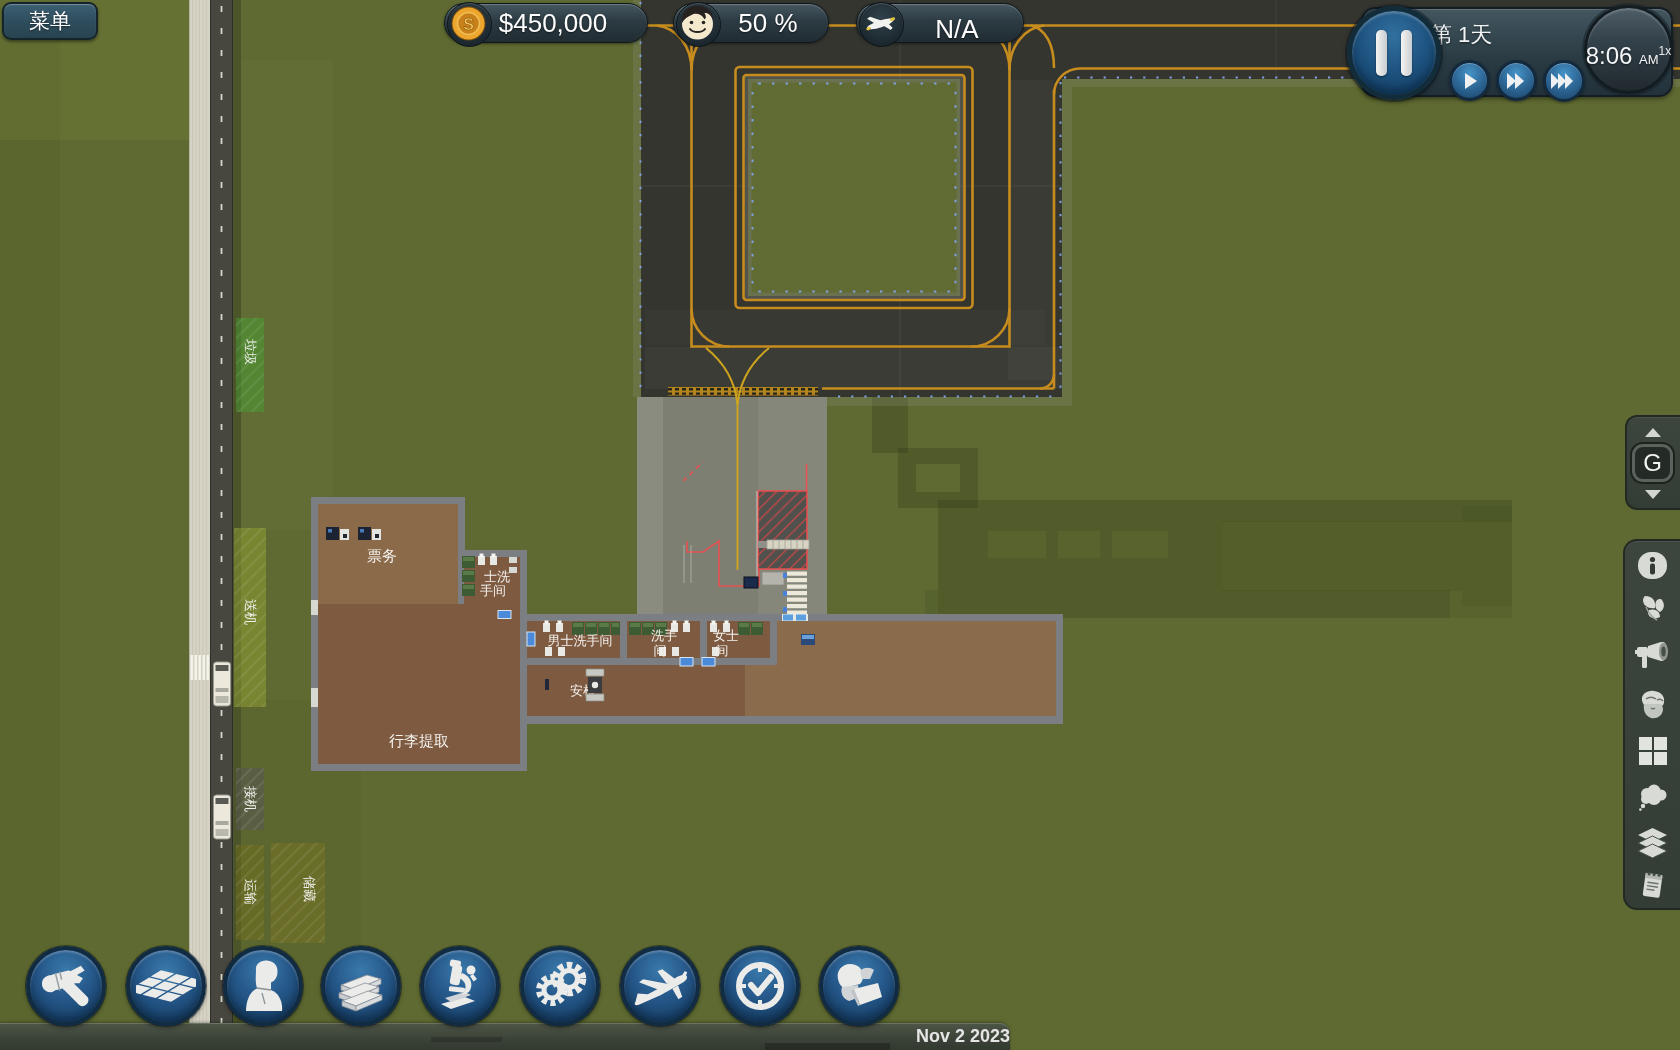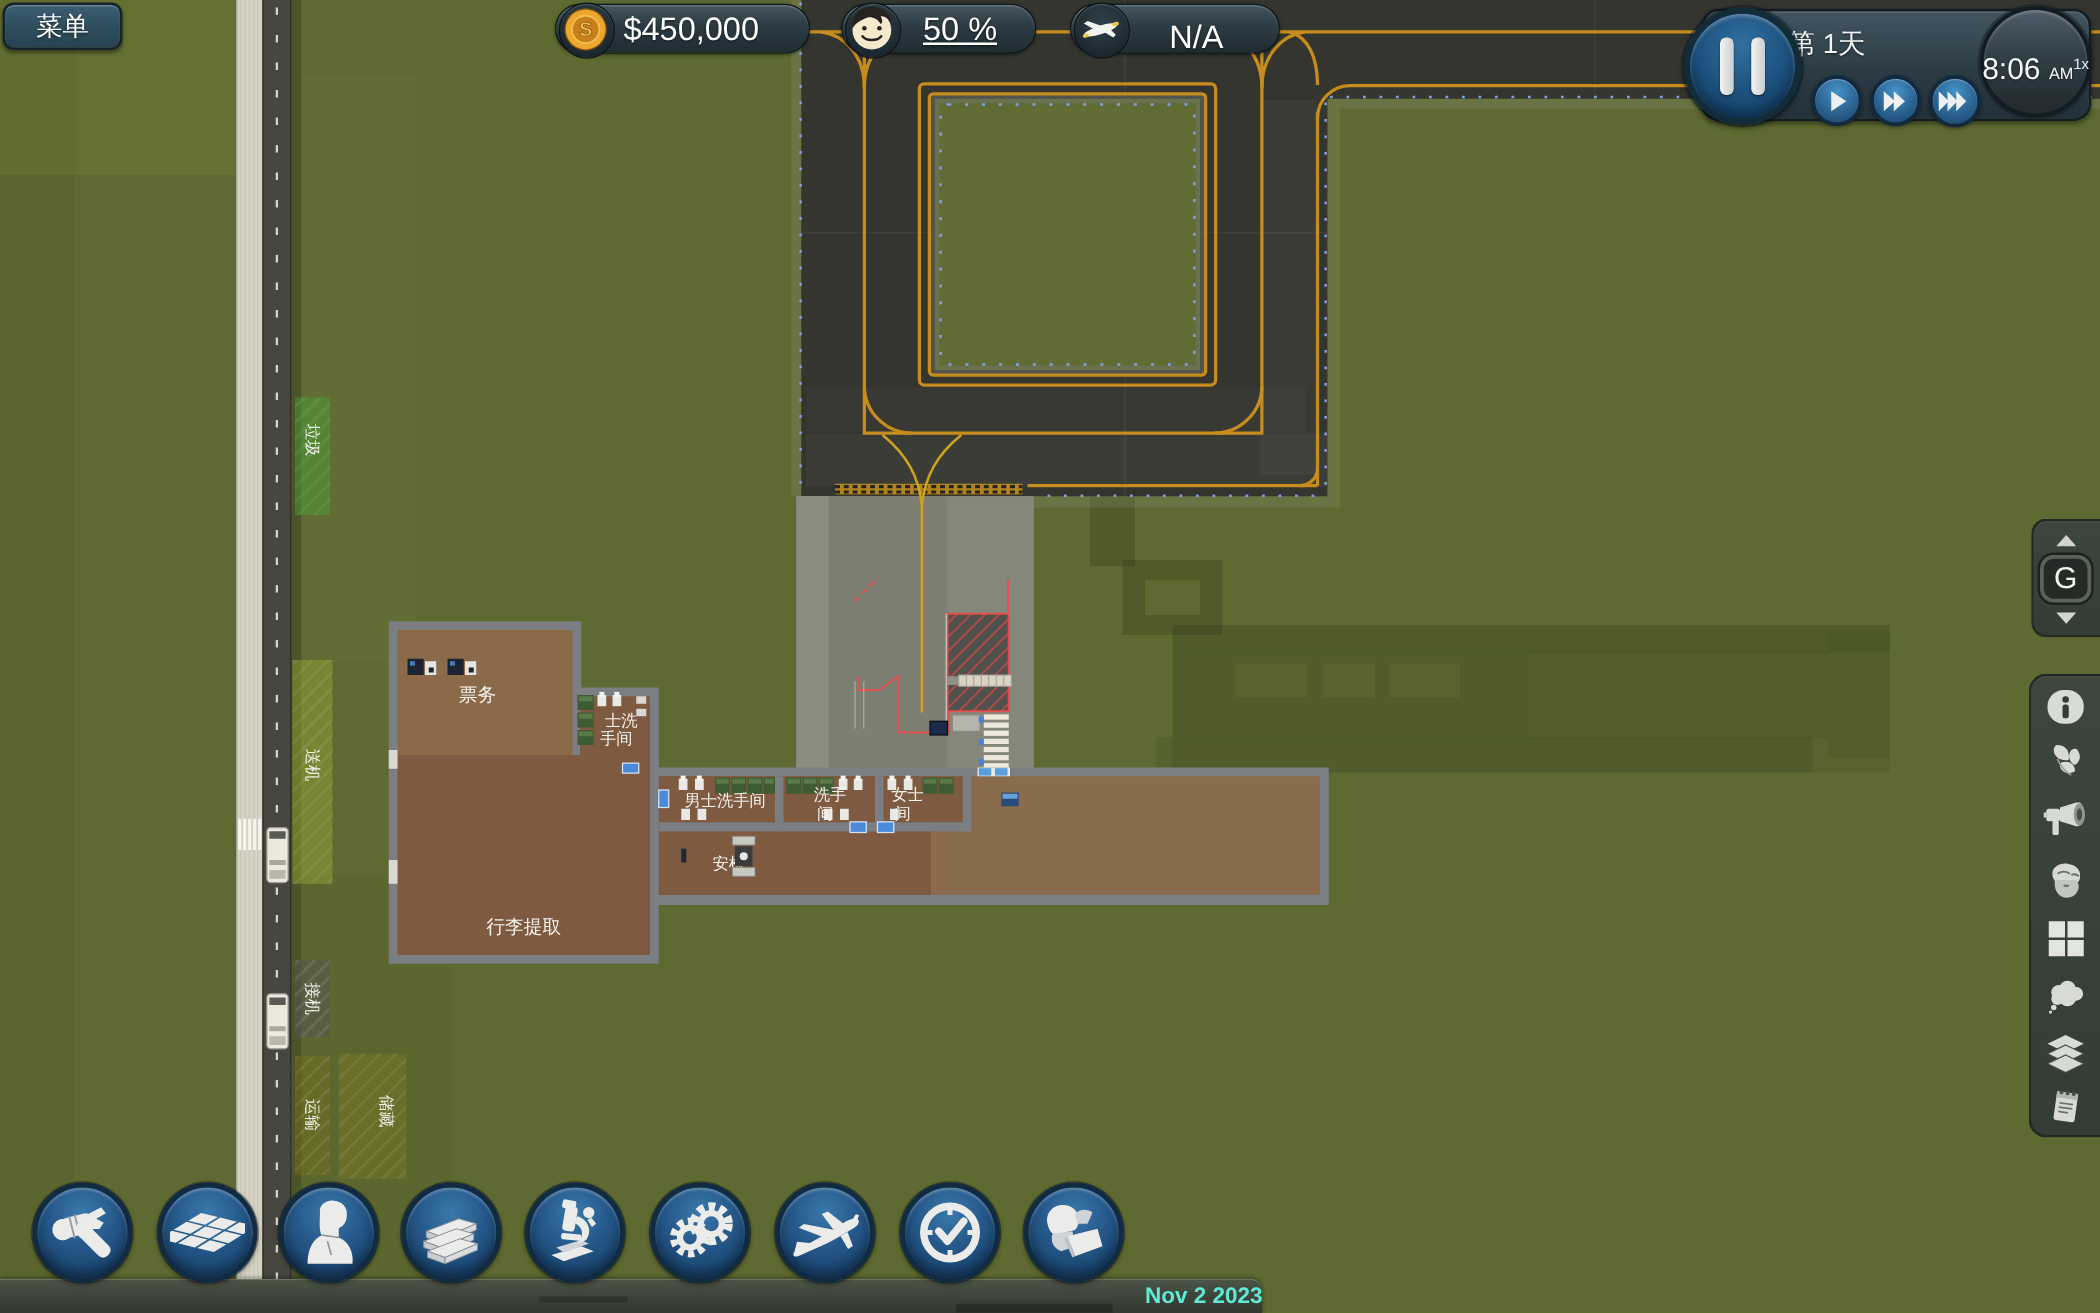--- a/index.html
+++ b/index.html
@@ -406,21 +406,21 @@
 <div class="pill" style="left:444px;width:204px;">
   <span class="pilltxt" style="margin-left:14px;">$450,000</span>
   <div class="picon"><svg width="41" height="41" viewBox="0 0 41 41">
     <circle cx="20.5" cy="20.5" r="17" fill="#7a4e0e"></circle>
     <circle cx="20.5" cy="20.5" r="16" fill="#eca62e"></circle>
     <circle cx="20.5" cy="20.5" r="11" fill="#c8811a" stroke="#f2bc52" stroke-width="1.6"></circle>
     <text x="20.5" y="21.5" text-anchor="middle" dominant-baseline="central" font-size="16" font-weight="bold" fill="#f2c35c" stroke="#8a5a10" stroke-width="0.6" font-family="Liberation Sans">S</text>
   </svg></div>
 </div>
 
-<div class="pill" style="left:673px;width:156px;text-decoration:underline;">
+<div class="pill" style="left:673px;width:156px;">
   <span class="pilltxt" style="margin-left:34px;">50 %</span>
   <div class="picon"><svg width="41" height="41" viewBox="0 0 41 41">
     <circle cx="20.5" cy="21" r="15.5" fill="#f4e9cd"></circle>
     <path d="M5,20 C4,8 12,2.5 20.5,2.5 C29,2.5 36,8 36.5,17 C34,11.5 30.5,9.5 27.5,10 C29.5,13.5 29,15.5 27.5,16.2 C24.5,10.5 18,9.5 14.5,12 C10.5,13.8 6.8,16.2 5,20 Z" fill="#262220"></path>
     <circle cx="14.5" cy="19.5" r="1.8" fill="#262220"></circle>
     <circle cx="26.5" cy="19.5" r="1.8" fill="#262220"></circle>
     <path d="M13,26 C16,30 25,30 28,26" stroke="#262220" stroke-width="2" fill="none" stroke-linecap="round"></path>
   </svg></div>
 </div>
 
@@ -573,21 +573,21 @@
     <circle cx="19.5" cy="3.5" r="1.6" fill="#474f48"></circle>
   </g>
 </svg>
 
 <div class="abs" style="left:0;top:1023px;width:1010px;height:27px;border-radius:0 10px 0 0;
   background:linear-gradient(180deg,#4d5547 0%,#3b4237 55%,#31382e 100%);
   border-top:1px solid #6b7362;box-shadow:0 -1px 3px rgba(0,0,0,.3);"></div>
 <div class="abs" style="left:431px;top:1037px;width:71px;height:5px;background:rgba(0,0,0,.18);"></div>
 <div class="abs" style="left:765px;top:1043px;width:125px;height:7px;background:rgba(0,0,0,.25);"></div>
 
-<div class="abs" style="left:898px;top:1026px;width:130px;text-align:center;font-size:18px;font-weight:bold;color:#5eead4;">Nov 2 2023</div>
+<div class="abs" style="left:898px;top:1026px;width:130px;text-align:center;font-size:18px;font-weight:bold;color:#e5e5e5;">Nov 2 2023</div>
 
 <div class="cbtn" style="left:26px;top:946px;">
   <svg width="58" height="58" viewBox="0 0 58 58">
     <g fill="#ebebe9">
       <g transform="rotate(-14 24 22)">
         <circle cx="12.5" cy="24" r="8.5"></circle>
         <rect x="12" y="15.5" width="25" height="16" rx="5"></rect>
         <path d="M34,17 L46.5,14 L49,19.5 L40.5,22 L45.5,26.5 L41,30.5 L33,28.5 Z"></path>
         <path d="M20,15 L20,33 M24.5,14.5 L24.5,33.5" stroke="#9aa2a8" stroke-width="1.6" fill="none"></path>
       </g>

